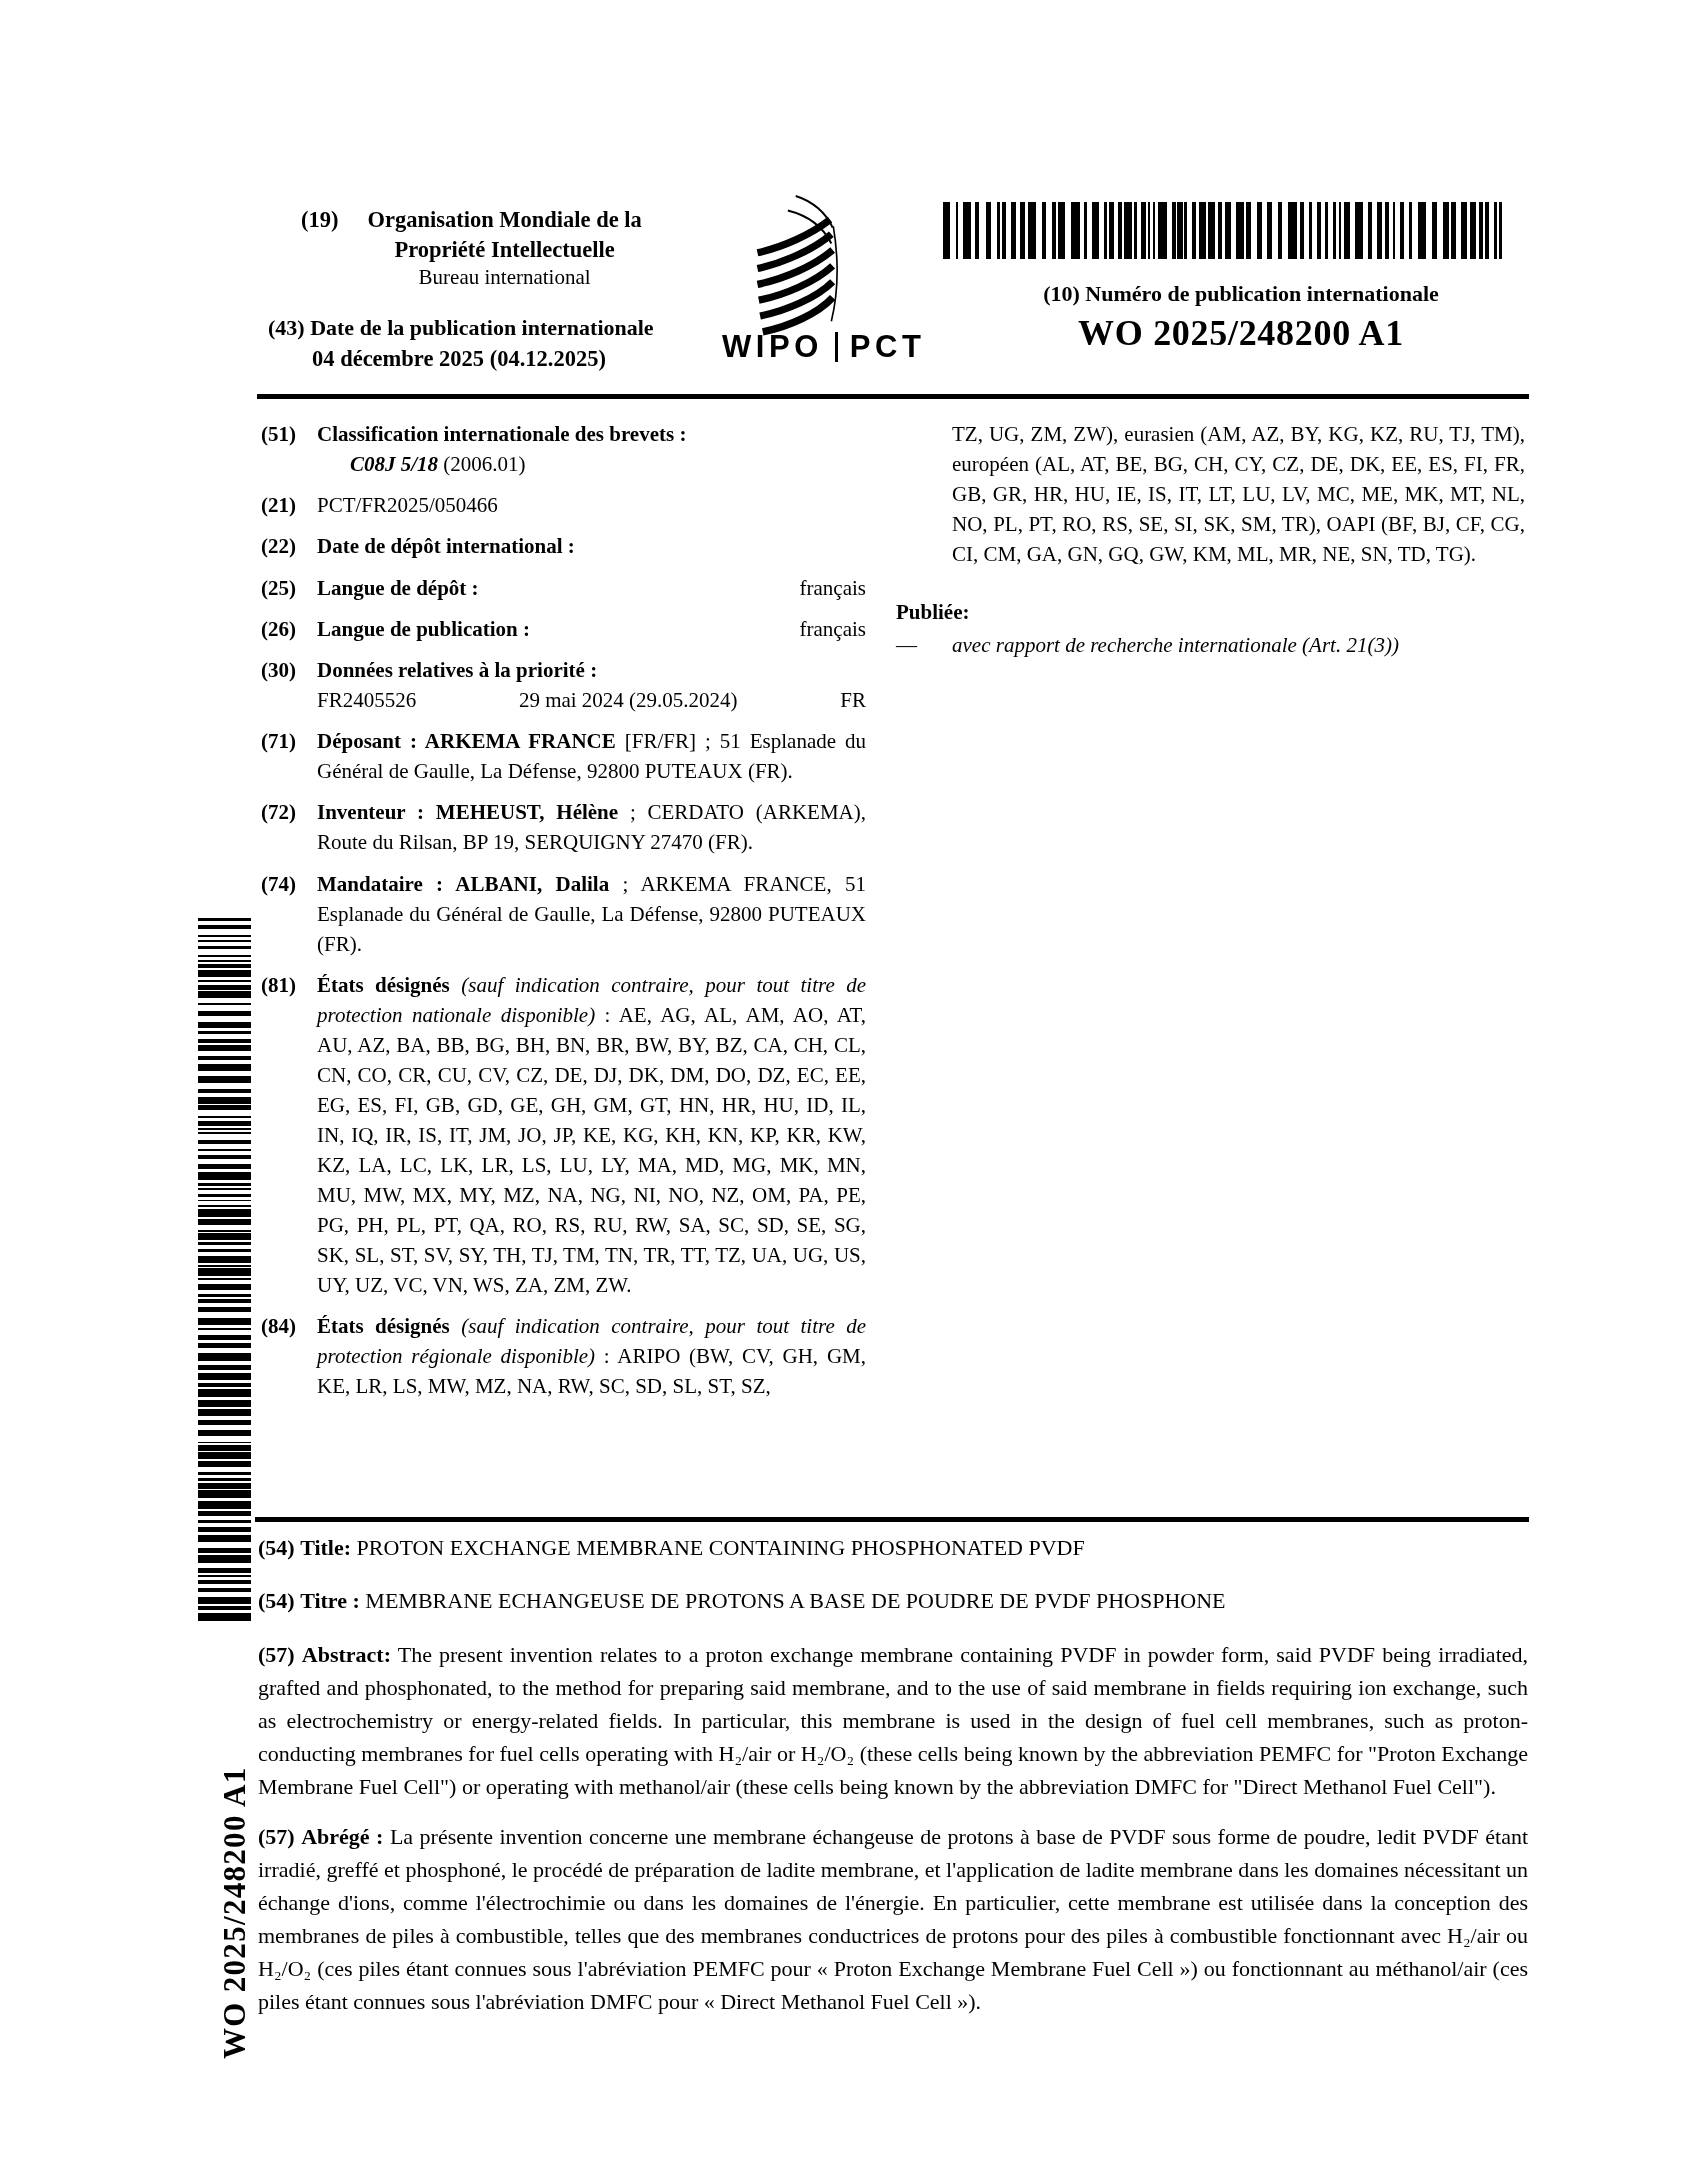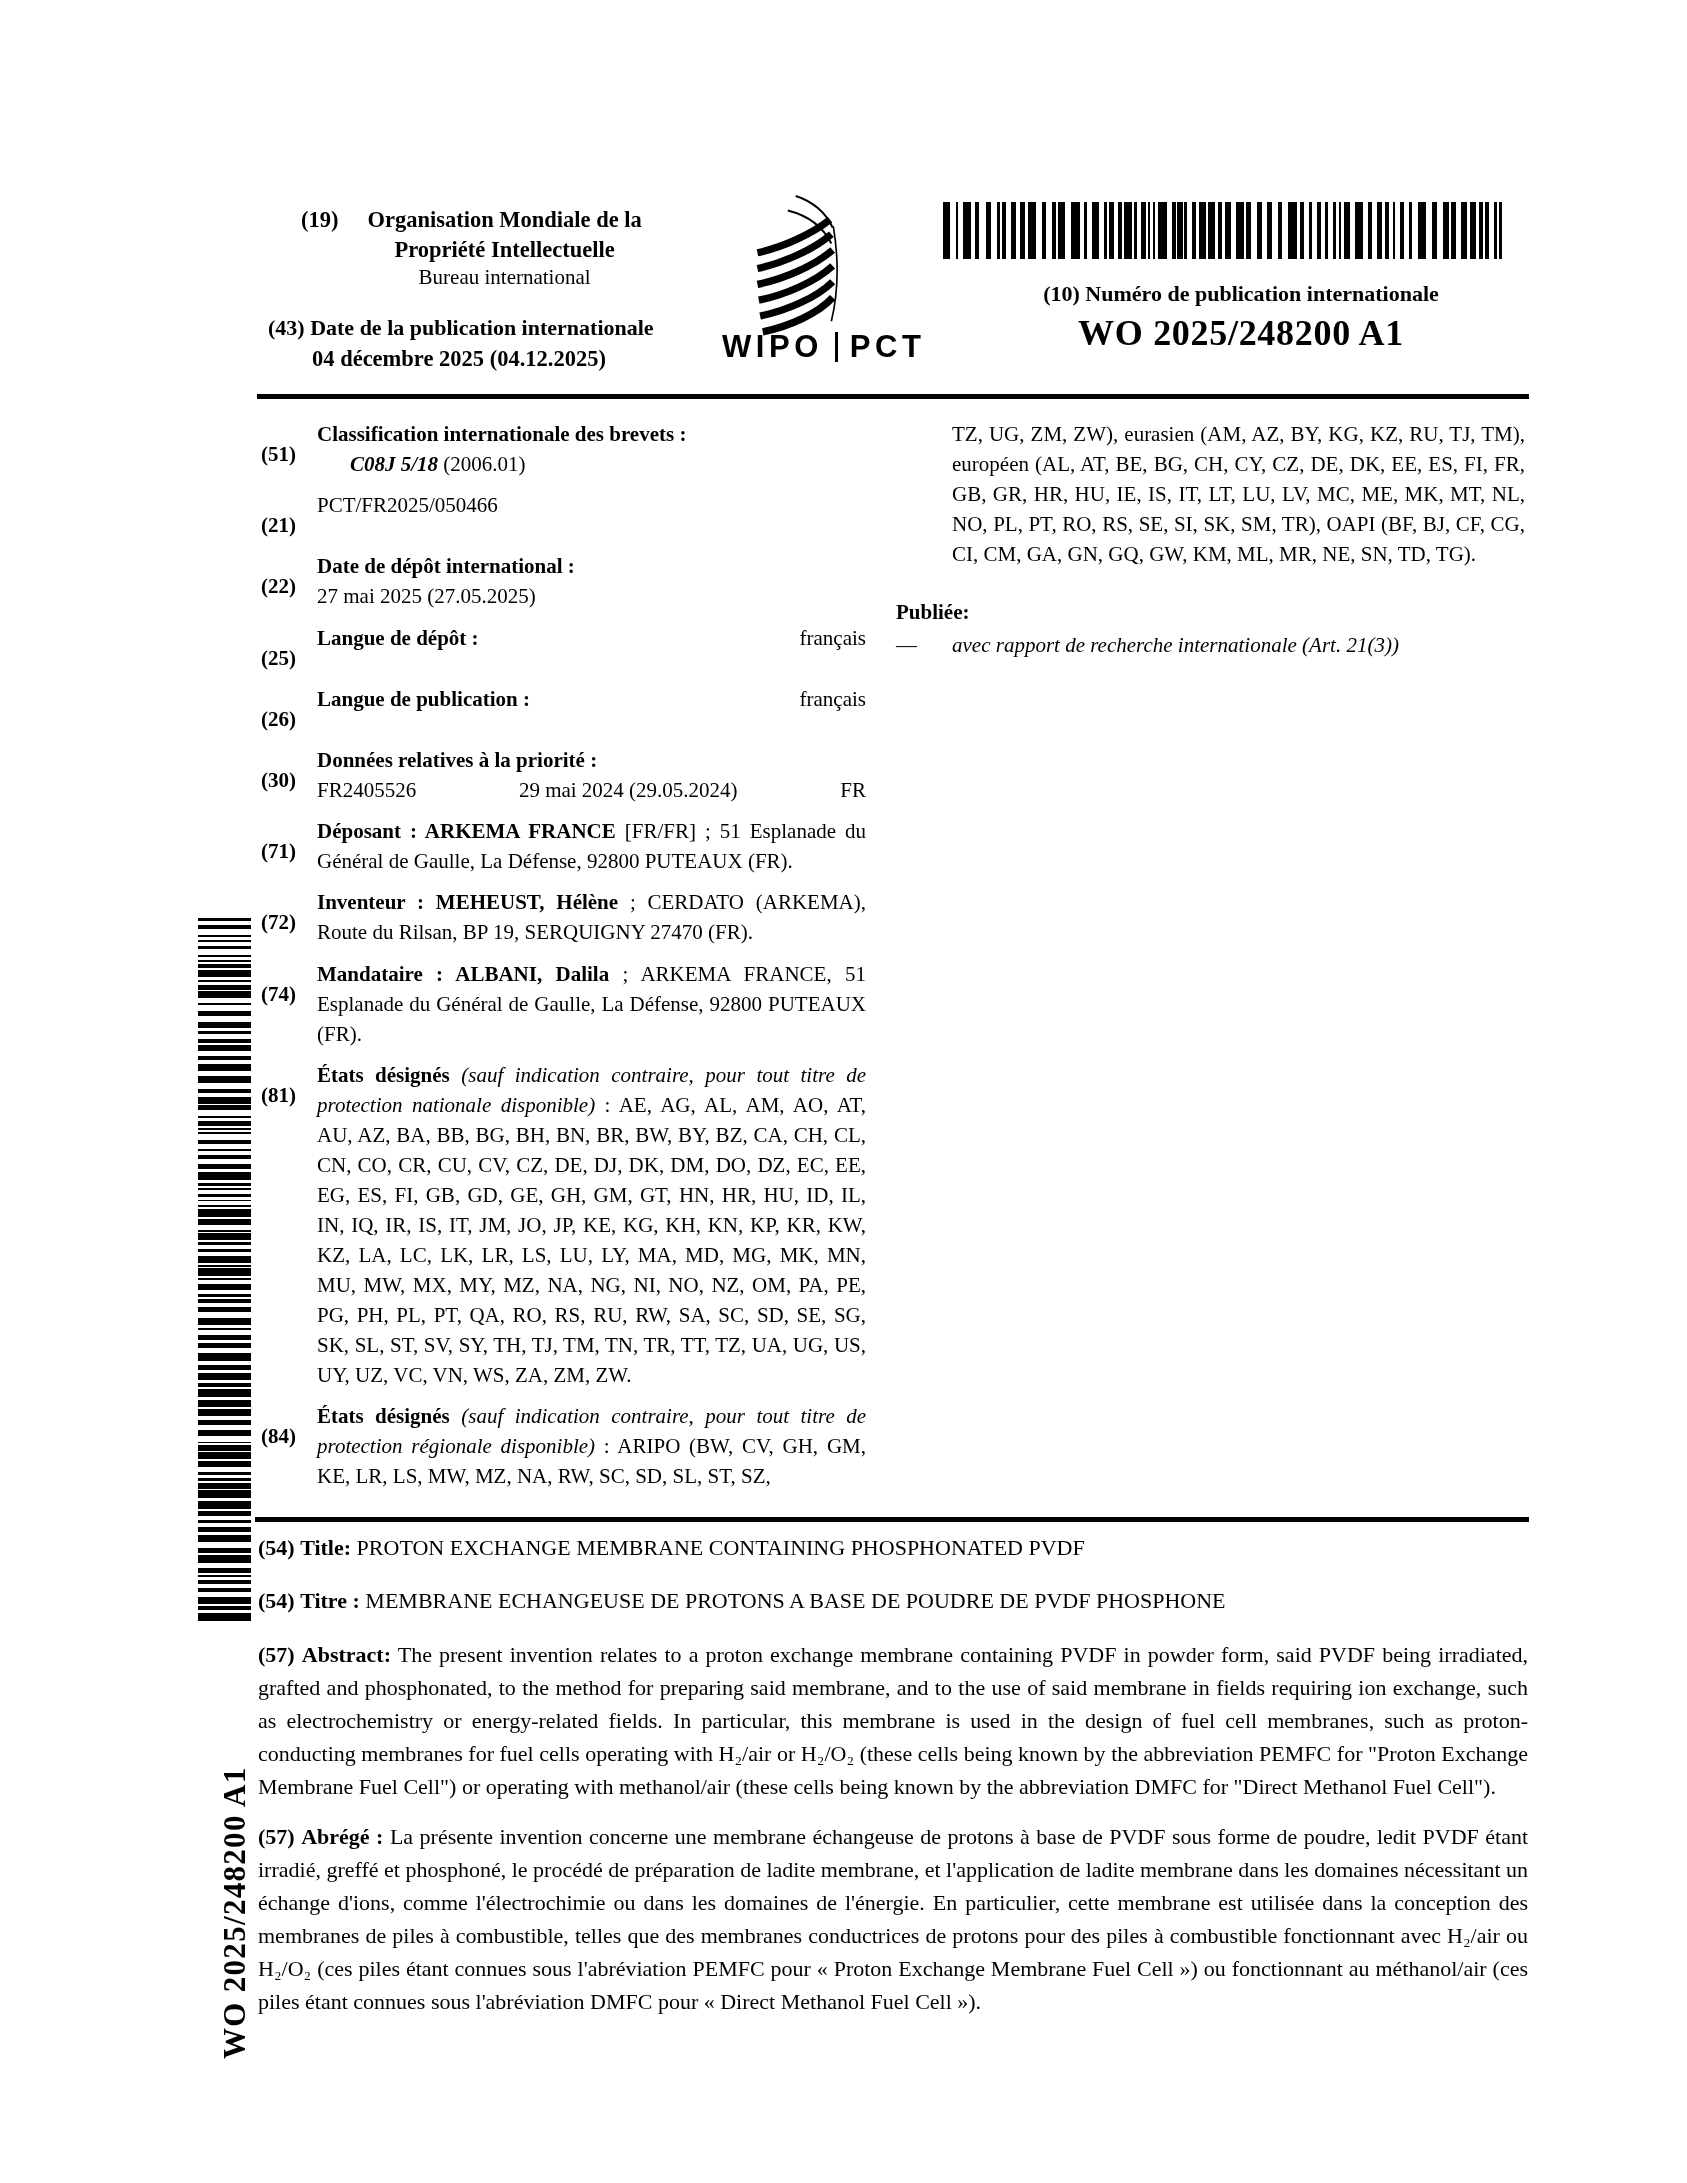--- a/index.html
+++ b/index.html
@@ -39,21 +39,21 @@
   .rule { position:absolute; height:5.3px; background:#000; }
   #rule1 { left:257px; top:394px; width:1272px; }
   #rule2 { left:255px; top:1517px; width:1274px; }
 
   #cols { position:absolute; left:261px; top:419px; width:1267px; display:flex;
           font-size:21px; line-height:30px; }
   #lcol { width:605px; flex:none; }
   #rcol { width:629px; flex:none; margin-left:30px; }
 
   .fld { display:flex; margin-bottom:11.2px; }
-  .fnum { flex:0 0 56px; font-weight:bold;margin-top:20px; }
+  .fnum { flex:0 0 56px; font-weight:bold; }
   .fbody { flex:1; min-width:0; }
   .right { }
   .jst { text-align:justify; }
   .row-between { display:flex; justify-content:space-between; }
 
   #rcol .cont { padding-left:56px; text-align:justify; }
   #rcol .pub { font-weight:bold; margin-top:28px; }
   #rcol .pubitem { display:flex; margin-top:2.6px; }
   #rcol .pubitem .dash { flex:0 0 56px; }
   #rcol .pubitem .txt { font-style:italic; }
@@ -199,21 +199,20 @@
         <div class="fnum">(21)</div>
         <div class="fbody">
           <div class="right">PCT/FR2025/050466</div>
         </div>
       </div>
 
       <div class="fld">
         <div class="fnum">(22)</div>
         <div class="fbody">
           <div class="b">Date de dépôt international :</div>
-          <div class="right">27 mai 2025 (27.05.2025)</div>
         </div>
       </div>
 
       <div class="fld">
         <div class="fnum">(25)</div>
         <div class="fbody row-between">
           <span class="b">Langue de dépôt :</span>
           <span>français</span>
         </div>
       </div>

